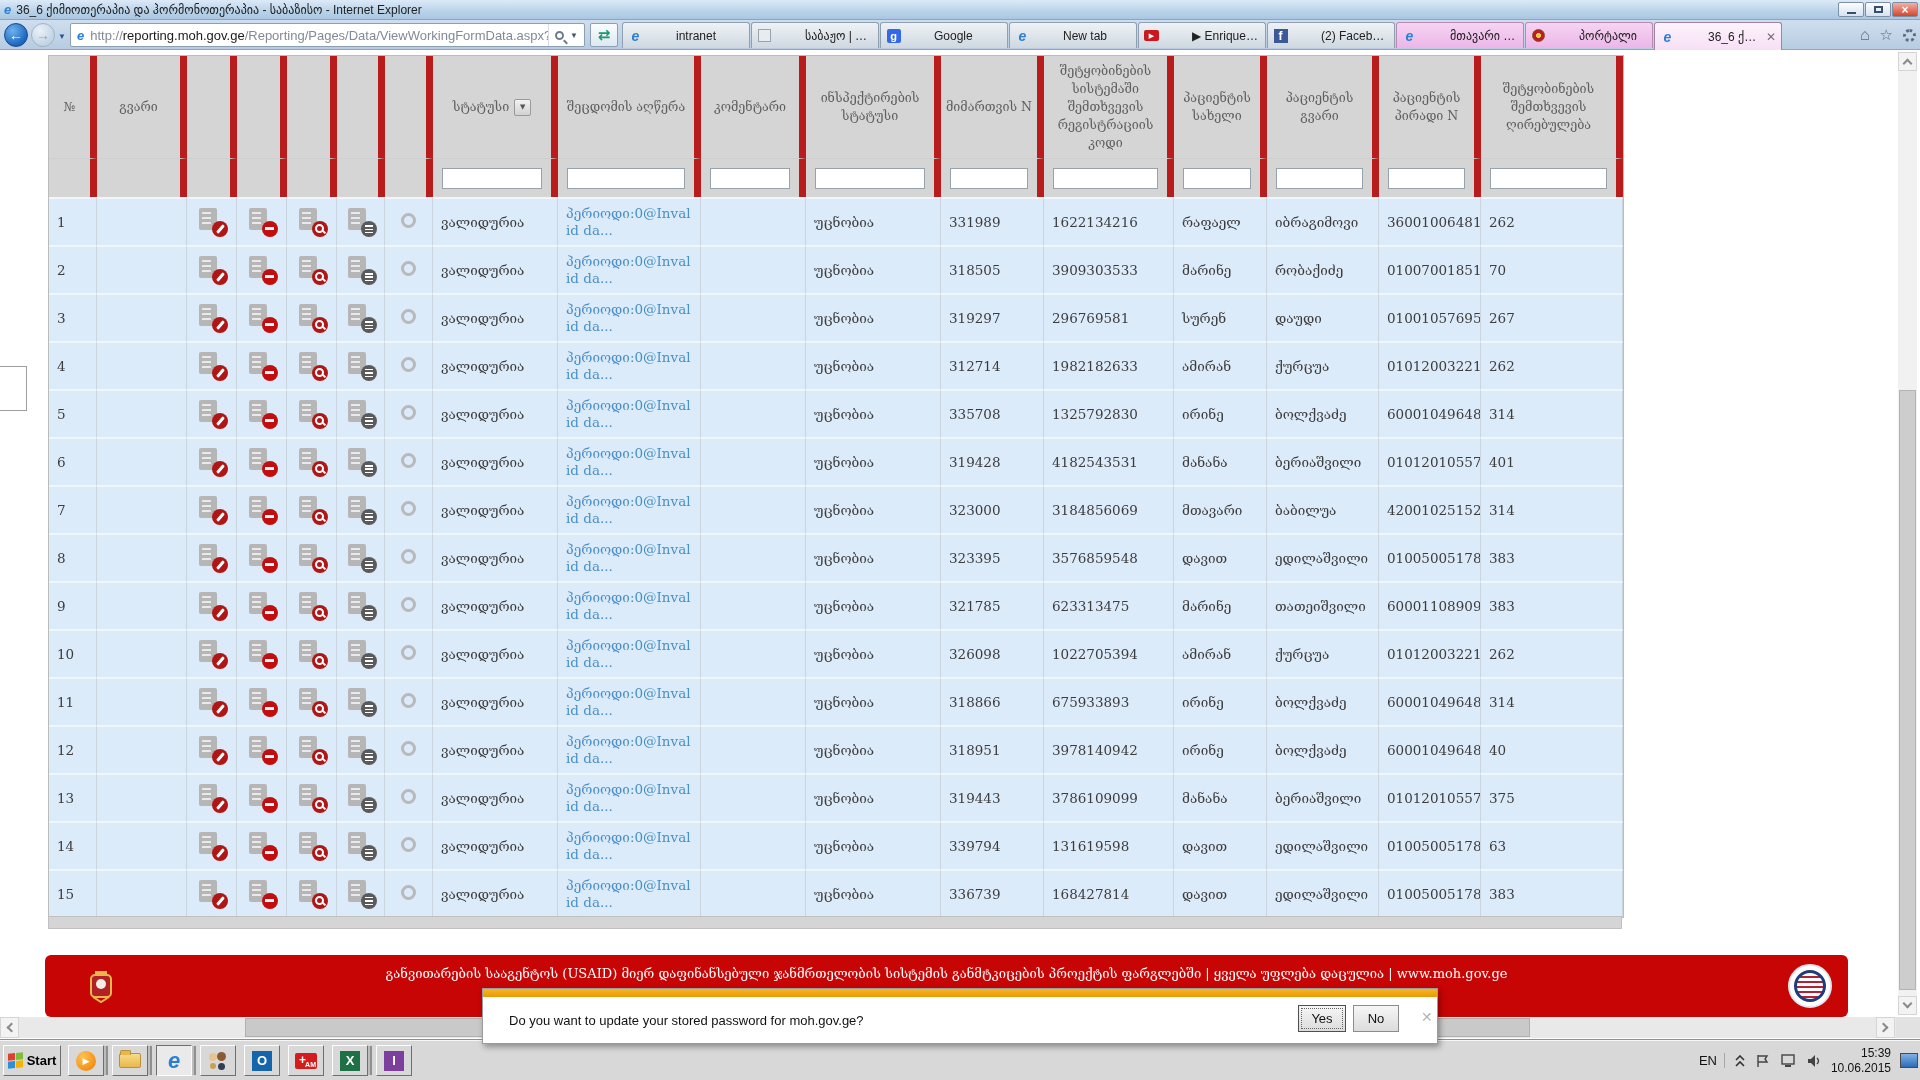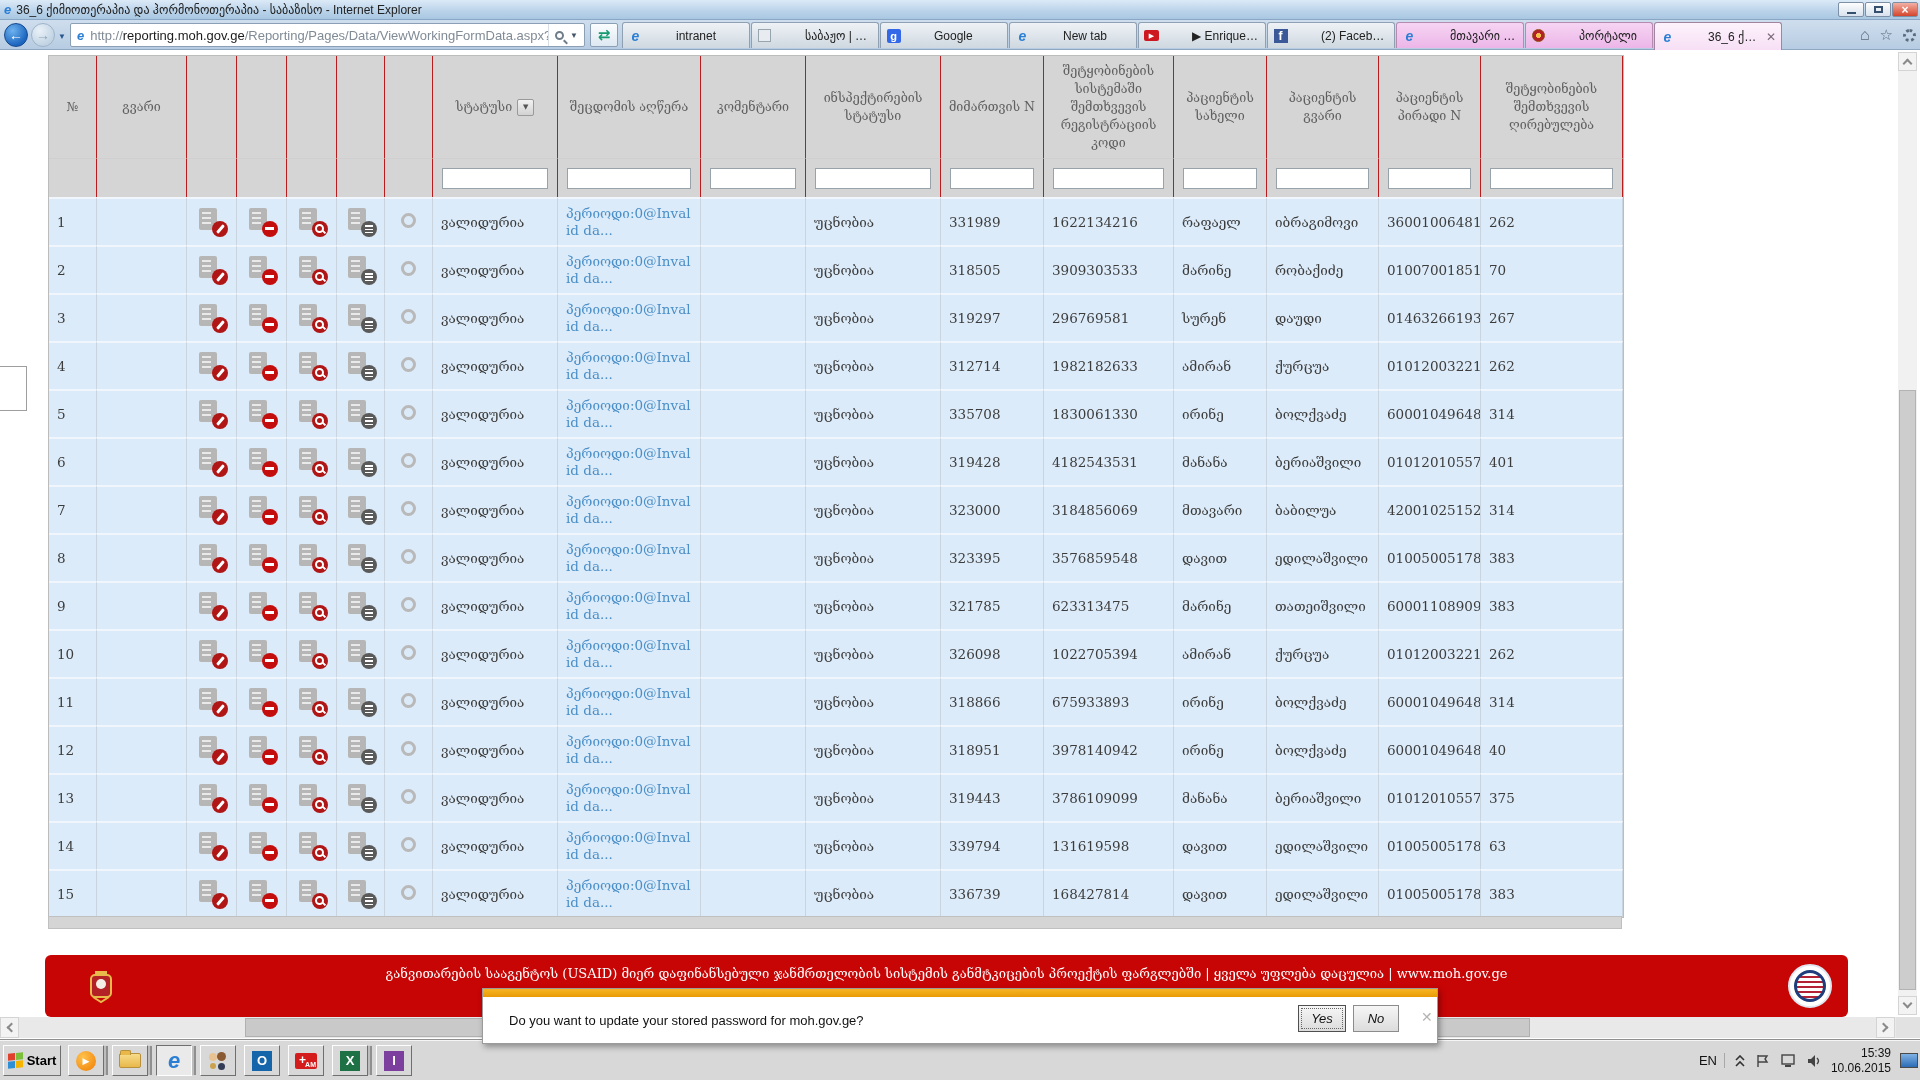--- a/index.html
+++ b/index.html
@@ -64,21 +64,21 @@
   
   #viewport { position:absolute; left:0; top:50px; width:1920px; height:967px; background:#ffffff; }
   #stray-box { position:absolute; left:0; top:316px; width:27px; height:45px; background:#fff; border:1px solid #9e9e9e; border-left:none; }
 
   
   #grid-wrap { position:absolute; left:48px; top:55px; }
   table#grid { border-collapse:separate; border-spacing:0; table-layout:fixed; width:1574px;
     font-family:"DejaVu Serif","DejaVu Sans",serif; border:1px solid #bcbcbc; }
   #grid thead tr.h-row { height:102px; }
   #grid thead tr.f-row { height:39px; }
-  #grid thead th, #grid thead td { background:#d5d5d5; border-right:1px solid #b91c1c; vertical-align:middle;
+  #grid thead th, #grid thead td { background:#d5d5d5; border-right:7px solid #b91c1c; vertical-align:middle;
     font-weight:normal; color:#5f5f5f; font-size:12.5px; text-align:center; line-height:1.45; padding:2px 3px; }
   #grid thead td { border-top:1px solid #cfcfcf; }
   .hdr-dd { display:inline-block; width:17px; height:17px; background:linear-gradient(#f2f2f2,#d2d2d2);
     border:1px solid #9a9a9a; border-radius:2px; font-size:7px; color:#555; line-height:15px;
     vertical-align:middle; margin-left:5px; }
   .filter-input { width:calc(100% - 12px); height:21px; border:1px solid #98a2aa; background:#fff; display:block; margin:0 auto; }
   #grid tbody tr { height:48px; }
   #grid tbody td { background:#dcebf9; border-right:1px solid #c9d4de; border-top:2px solid #f0f6fc;
     font-size:13.5px; color:#3c3c3c; padding:2px 8px; vertical-align:middle; overflow:hidden; }
   #grid tbody td.icon-cell { text-align:center; padding:2px; }
@@ -128,21 +128,21 @@
   #hs-left { left:0; } #hs-right { left:1876px; }
   #hs-thumb { position:absolute; left:245px; top:1px; width:1285px; height:19px; background:#c9c9c9; border:1px solid #b0b0b0; }
   #sb-corner { position:absolute; left:1896px; top:1017px; width:24px; height:21px; background:#e2e2e2; }
 
   
   #pw-dialog { position:absolute; left:482px; top:988px; width:956px; height:56px; background:#fff;
     border:1px solid #9b9b9b; box-shadow:2px 3px 6px rgba(0,0,0,.35); z-index:30; }
   #pw-dialog .topbar { position:absolute; left:0; top:0; width:100%; height:8px; background:linear-gradient(#f7b523,#e99a06); }
   #pw-dialog .msg { position:absolute; left:26px; top:24px; font-size:13px; color:#111; }
   .dlg-btn { position:absolute; top:16px; height:27px; background:linear-gradient(#f6f6f6,#dcdcdc);
-    border:1px solid #8c8c8c; font-size:13px; text-align:center; line-height:25px; color:#111;font-style:italic; }
+    border:1px solid #8c8c8c; font-size:13px; text-align:center; line-height:25px; color:#111; }
   #btn-yes { left:815px; width:48px; outline:1px dotted #666; outline-offset:-4px; border-color:#4f4f4f; }
   #btn-no { left:870px; width:46px; }
   #dlg-close { position:absolute; left:938px; top:20px; color:#b4b4b4; font-size:14px; }
 
   
   #taskbar { position:absolute; left:0; top:1040px; width:1920px; height:40px; background:#d8d8d8;
     border-top:1px solid #f5f5f5; box-shadow:0 -1px 0 #8f8f8f; font-size:13px; }
   .tb-btn { position:absolute; top:4px; height:31px; background:#d8d8d8;
     border:1px solid; border-color:#fdfdfd #6f6f6f #6f6f6f #fdfdfd; display:flex; align-items:center; justify-content:center; }
   .tb-btn.active { border-color:#6f6f6f #fdfdfd #fdfdfd #6f6f6f; background:#eaeaea; }
@@ -407,21 +407,21 @@
           <td>ვალიდურია</td>
           <td class="err">
             <a href="#">პერიოდი:0@Invalid da...</a>
           </td>
           <td></td>
           <td>უცნობია</td>
           <td>319297</td>
           <td>296769581</td>
           <td>სურენ</td>
           <td>დაუდი</td>
-          <td>01463266193</td>
+          <td>01001057695</td>
           <td>267</td>
         </tr>
         <tr>
           <td>4</td>
           <td></td>
           <td class="icon-cell"><span class="doc-ic"><span class="doc"></span><span class="badge b-edit"></span></span></td>
           <td class="icon-cell"><span class="doc-ic"><span class="doc"></span><span class="badge b-del"></span></span></td>
           <td class="icon-cell"><span class="doc-ic"><span class="doc"></span><span class="badge b-view"></span></span></td>
           <td class="icon-cell"><span class="doc-ic"><span class="doc"></span><span class="badge b-list"></span></span></td>
           <td class="icon-cell"><span class="radio"></span></td>
@@ -446,21 +446,21 @@
           <td class="icon-cell"><span class="doc-ic"><span class="doc"></span><span class="badge b-view"></span></span></td>
           <td class="icon-cell"><span class="doc-ic"><span class="doc"></span><span class="badge b-list"></span></span></td>
           <td class="icon-cell"><span class="radio"></span></td>
           <td>ვალიდურია</td>
           <td class="err">
             <a href="#">პერიოდი:0@Invalid da...</a>
           </td>
           <td></td>
           <td>უცნობია</td>
           <td>335708</td>
-          <td>1830061330</td>
+          <td>1325792830</td>
           <td>ირინე</td>
           <td>ბოლქვაძე</td>
           <td>60001049648</td>
           <td>314</td>
         </tr>
         <tr>
           <td>6</td>
           <td></td>
           <td class="icon-cell"><span class="doc-ic"><span class="doc"></span><span class="badge b-edit"></span></span></td>
           <td class="icon-cell"><span class="doc-ic"><span class="doc"></span><span class="badge b-del"></span></span></td>

